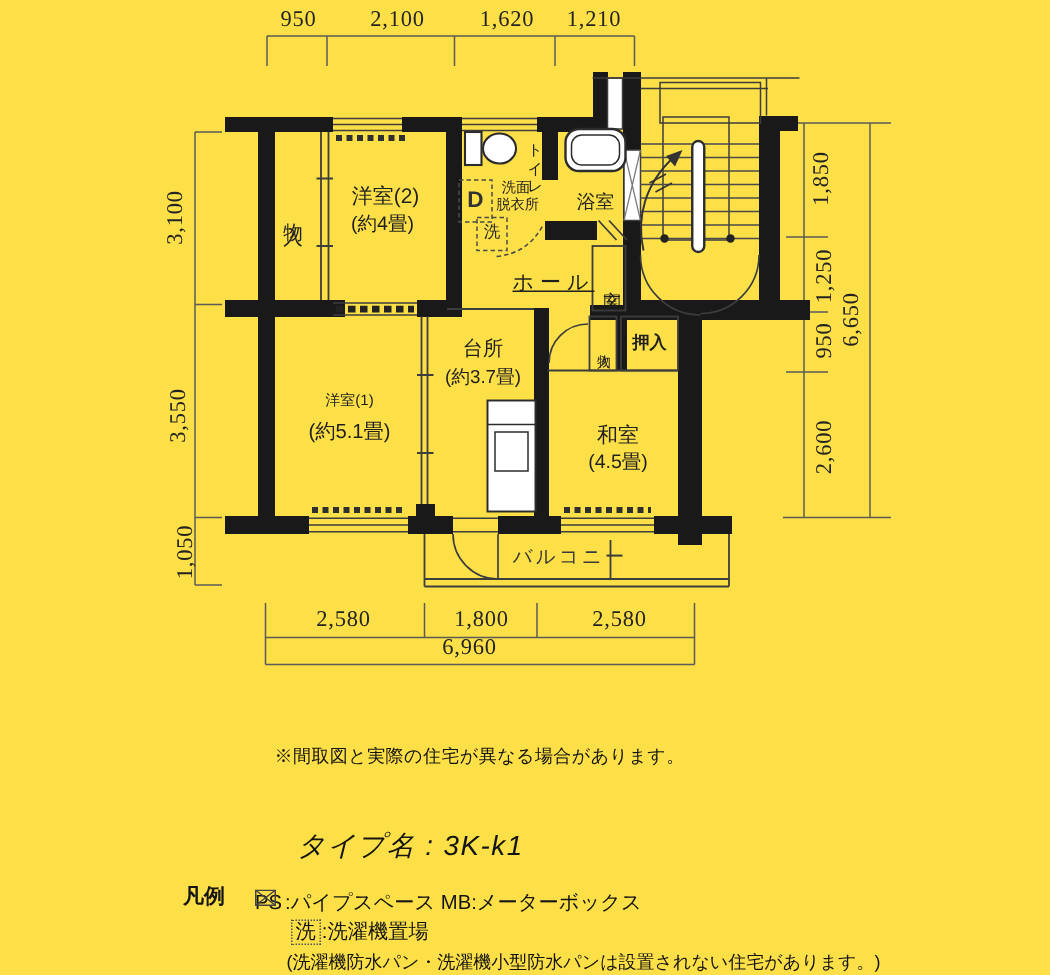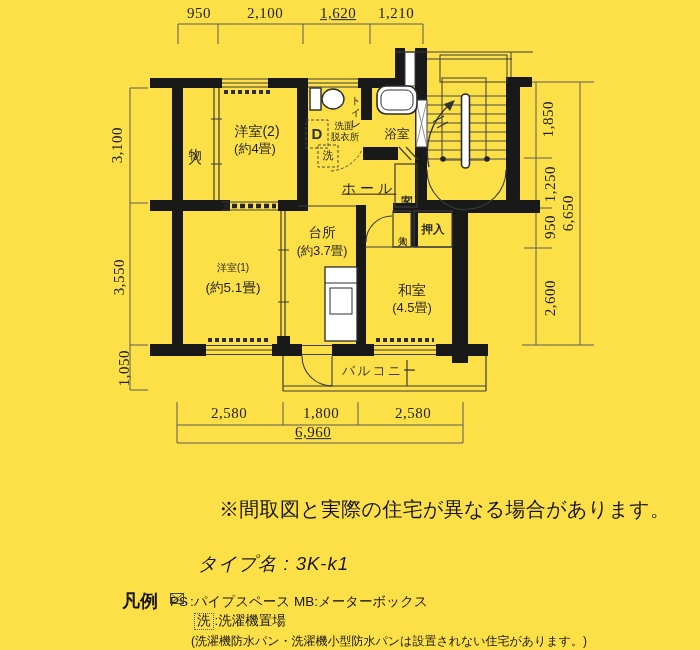--- a/index.html
+++ b/index.html
@@ -140,37 +140,37 @@
   </g>
 
   <g>
     <path d="M283,356 V391 M283,386 H486 M283,391 H486 M486,356 V391 M407,360 V386" stroke="#3d3d3d" stroke-width="1.2" fill="none"></path>
     <path d="M302,356 A30 30 0 0 0 332,386 M332,356 V386" stroke="#3d3d3d" stroke-width="1.1" fill="none"></path>
   </g>
 </svg>
 
 <div class="lbl dim" style="left:199px;top:14px;">950</div>
 <div class="lbl dim" style="left:265px;top:14px;">2,100</div>
-<div class="lbl dim" style="left:338px;top:14px;text-decoration:underline;">1,620</div>
+<div class="lbl dim" style="left:338px;top:14px;">1,620</div>
 <div class="lbl dim" style="left:396px;top:14px;">1,210</div>
 
 <div class="lbl dim rot" style="left:118px;top:145px;">3,100</div>
 <div class="lbl dim rot" style="left:120px;top:277px;">3,550</div>
 <div class="lbl dim rot" style="left:125px;top:368px;">1,050</div>
 
 <div class="lbl dim rot" style="left:549px;top:119px;">1,850</div>
 <div class="lbl dim rot" style="left:551px;top:184px;">1,250</div>
 <div class="lbl dim rot" style="left:551px;top:227px;">950</div>
 <div class="lbl dim rot" style="left:551px;top:298px;">2,600</div>
 <div class="lbl dim rot" style="left:569px;top:213px;">6,650</div>
 
 <div class="lbl dim" style="left:229px;top:414px;">2,580</div>
 <div class="lbl dim" style="left:321px;top:414px;">1,800</div>
 <div class="lbl dim" style="left:413px;top:414px;">2,580</div>
-<div class="lbl dim" style="left:313px;top:433px;text-decoration:underline;">6,960</div>
+<div class="lbl dim" style="left:313px;top:433px;">6,960</div>
 
 <div class="lbl vert" style="left:195px;top:141px;font-size:13px;letter-spacing:3px;">物入</div>
 <div class="lbl" style="left:257px;top:131px;font-size:14px;">洋室(2)</div>
 <div class="lbl" style="left:255px;top:149px;font-size:13px;">(約4畳)</div>
 <div class="lbl vert" style="left:355px;top:107px;font-size:10px;letter-spacing:1px;">トイレ</div>
 <div class="lbl" style="left:344px;top:126px;font-size:9.5px;">洗面</div>
 <div class="lbl" style="left:345px;top:137px;font-size:9.5px;">脱衣所</div>
 <div class="lbl" style="left:317px;top:134px;font-size:15px;font-weight:bold;color:#333;">D</div>
 <div class="lbl" style="left:328px;top:156px;font-size:11px;">洗</div>
 <div class="lbl" style="left:397px;top:135px;font-size:12.5px;">浴室</div>
@@ -179,24 +179,24 @@
 <div class="lbl vert" style="left:402px;top:229px;font-size:9px;">物入</div>
 <div class="lbl" style="left:433px;top:229px;font-size:11.5px;font-weight:bold;">押入</div>
 <div class="lbl" style="left:322px;top:233px;font-size:13.5px;">台所</div>
 <div class="lbl" style="left:322px;top:252px;font-size:12.5px;">(約3.7畳)</div>
 <div class="lbl" style="left:233px;top:268px;font-size:10px;">洋室(1)</div>
 <div class="lbl" style="left:233px;top:288px;font-size:13.5px;">(約5.1畳)</div>
 <div class="lbl" style="left:412px;top:290px;font-size:14px;">和室</div>
 <div class="lbl" style="left:412px;top:308px;font-size:13px;">(4.5畳)</div>
 <div class="lbl" style="left:380px;top:371px;font-size:13px;letter-spacing:2px;color:#3a3a3a;">バルコニー</div>
 
-<div class="note-block" style="left:183px;top:496px;font-size:20px;letter-spacing:.3px;margin-left:36px;">※間取図と実際の住宅が異なる場合があります。</div>
+<div class="note-block" style="left:183px;top:496px;font-size:12px;letter-spacing:.3px;">※間取図と実際の住宅が異なる場合があります。</div>
 <div class="note-block" style="left:198px;top:551px;font-size:18.5px;letter-spacing:1px;font-style:italic;">タイプ名 : 3K-k1</div>
 
-<div class="note-block" style="left:122px;top:589px;font-size:18px;font-weight:600;">凡例</div>
+<div class="note-block" style="left:122px;top:589px;font-size:14px;font-weight:600;">凡例</div>
 <div class="note-block" style="left:170px;top:593px;font-size:13.5px;">
   <span>PS</span><span class="psbox-icon"><svg width="14" height="11" viewBox="0 0 14 11">
           <rect x="0.5" y="0.5" width="13" height="10" fill="none" stroke="#444" stroke-width="1"></rect>
           <path d="M0.5,0.5 L13.5,10.5 M13.5,0.5 L0.5,10.5" stroke="#444" stroke-width="0.9"></path>
         </svg></span><span>:パイプスペース MB:メーターボックス</span>
 </div>
 <div class="note-block" style="left:194px;top:612px;font-size:13.5px;">
   <span class="washbox">洗</span><span>:洗濯機置場</span>
 </div>
 <div class="note-block" style="left:191px;top:633px;font-size:12px;">(洗濯機防水パン・洗濯機小型防水パンは設置されない住宅があります。)</div>

